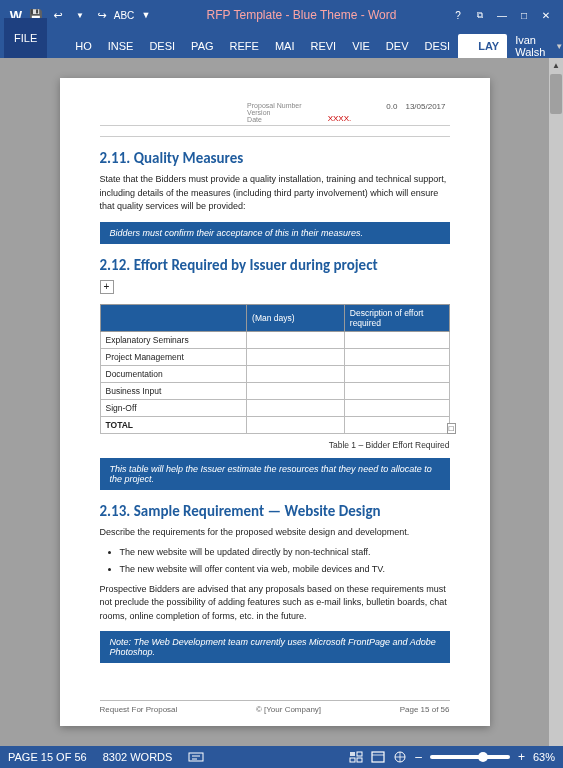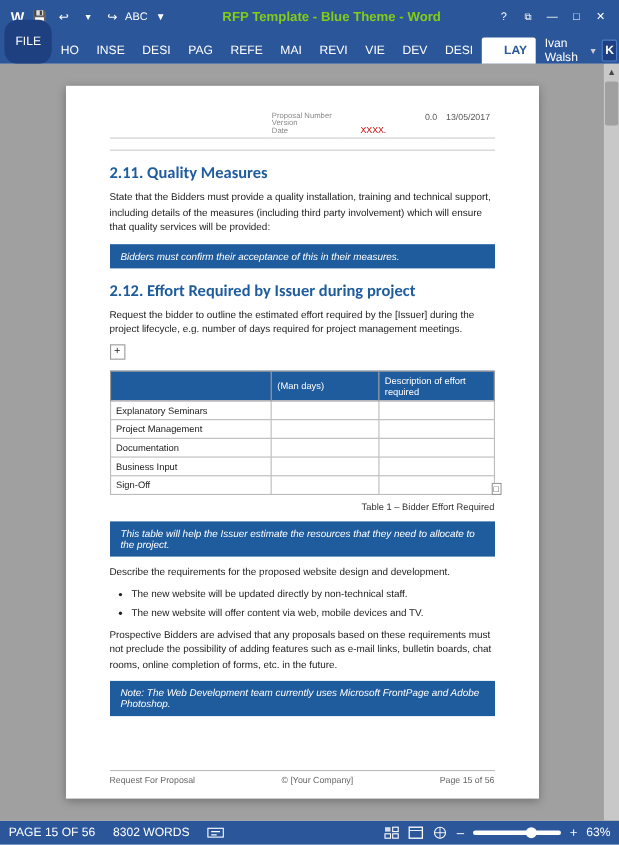--- a/index.html
+++ b/index.html
@@ -39,22 +39,21 @@
       width: 16px;
       height: 16px;
       display: flex;
       align-items: center;
       justify-content: center;
       font-size: 11px;
       cursor: pointer;
     }
     .title-bar-title {
       font-size: 12px;
-      color: #84cc16;
-      font-weight: bold;
+      color: #fca5a5;
     }
     .title-bar-controls {
       display: flex;
       gap: 4px;
     }
     .title-btn {
       width: 18px;
       height: 16px;
       display: flex;
       align-items: center;
@@ -84,22 +83,22 @@
       border-radius: 2px 2px 0 0;
     }
     .ribbon-tab.active {
       background: white;
       color: #2b579a;
       font-weight: bold;
       padding-left: 20px;
     }
     .ribbon-tab.file-tab {
       background: #1e4080;
-      margin-right: 0;
-      border-radius: 12px;
+      margin-right: 20px;
+      border-radius: 0;
       padding: 20px 10px;
       height: 28px;
     }
     .ribbon-tab.user-tab {
       margin-left: auto;
       display: flex;
       align-items: center;
       gap: 4px;
     }
     .user-avatar {
@@ -423,21 +422,20 @@
       
       <hr style="border:none; border-top:1px solid #ccc; margin-bottom:8px;">
 
       
       <div class="section-heading">2.11. Quality Measures</div>
       <div class="body-text">State that the Bidders must provide a quality installation, training and technical support, including details of the measures (including third party involvement) which will ensure that quality services will be provided:</div>
       <div class="note-box">Bidders must confirm their acceptance of this in their measures.</div>
 
       
       <div class="section-heading">2.12. Effort Required by Issuer during project</div>
-      <div class="body-text">Request the bidder to outline the estimated effort required by the [Issuer] during the project lifecycle, e.g. number of days required for project management meetings.</div>
 
       <div class="table-expand-btn">+</div>
 
       <div style="position:relative;">
         <table class="effort-table">
           <thead>
             <tr>
               <th style="width:42%;"></th>
               <th style="width:28%;">(Man days)</th>
               <th style="width:30%;">Description of effort required</th>
@@ -459,33 +457,39 @@
               <td class="row-input"></td>
               <td class="row-input"></td>
             </tr>
             <tr>
               <td class="row-label">Business Input</td>
               <td class="row-input"></td>
               <td class="row-input"></td>
             </tr>
             <tr>
               <td class="row-label">Sign-Off</td>
+              <td class="row-input"></td>
+              <td class="row-input"></td>
+            </tr>
+            <tr>
+              <td class="row-label" style="font-weight:bold;">TOTAL</td>
               <td class="row-input"></td>
               <td class="row-input"></td>
             </tr>
           </tbody>
         </table>
         <span class="table-caption-icon" style="bottom:0; right:-6px; position:absolute; font-size:8px; border:1px solid #999; background:white; padding:0 1px; cursor:se-resize;">□</span>
       </div>
 
       <div class="table-caption">Table 1 – Bidder Effort Required</div>
 
       <div class="note-box">This table will help the Issuer estimate the resources that they need to allocate to the project.</div>
 
       
+      <div class="section-heading">2.13. Sample Requirement — Website Design</div>
       <div class="body-text">Describe the requirements for the proposed website design and development.</div>
 
       <ul class="bullet-list">
         <li>The new website will be updated directly by non-technical staff.</li>
         <li>The new website will offer content via web, mobile devices and TV.</li>
       </ul>
 
       <div class="body-text">Prospective Bidders are advised that any proposals based on these requirements must not preclude the possibility of adding features such as e-mail links, bulletin boards, chat rooms, online completion of forms, etc. in the future.</div>
 
       <div class="note-box">Note: The Web Development team currently uses Microsoft FrontPage and Adobe Photoshop.</div>

